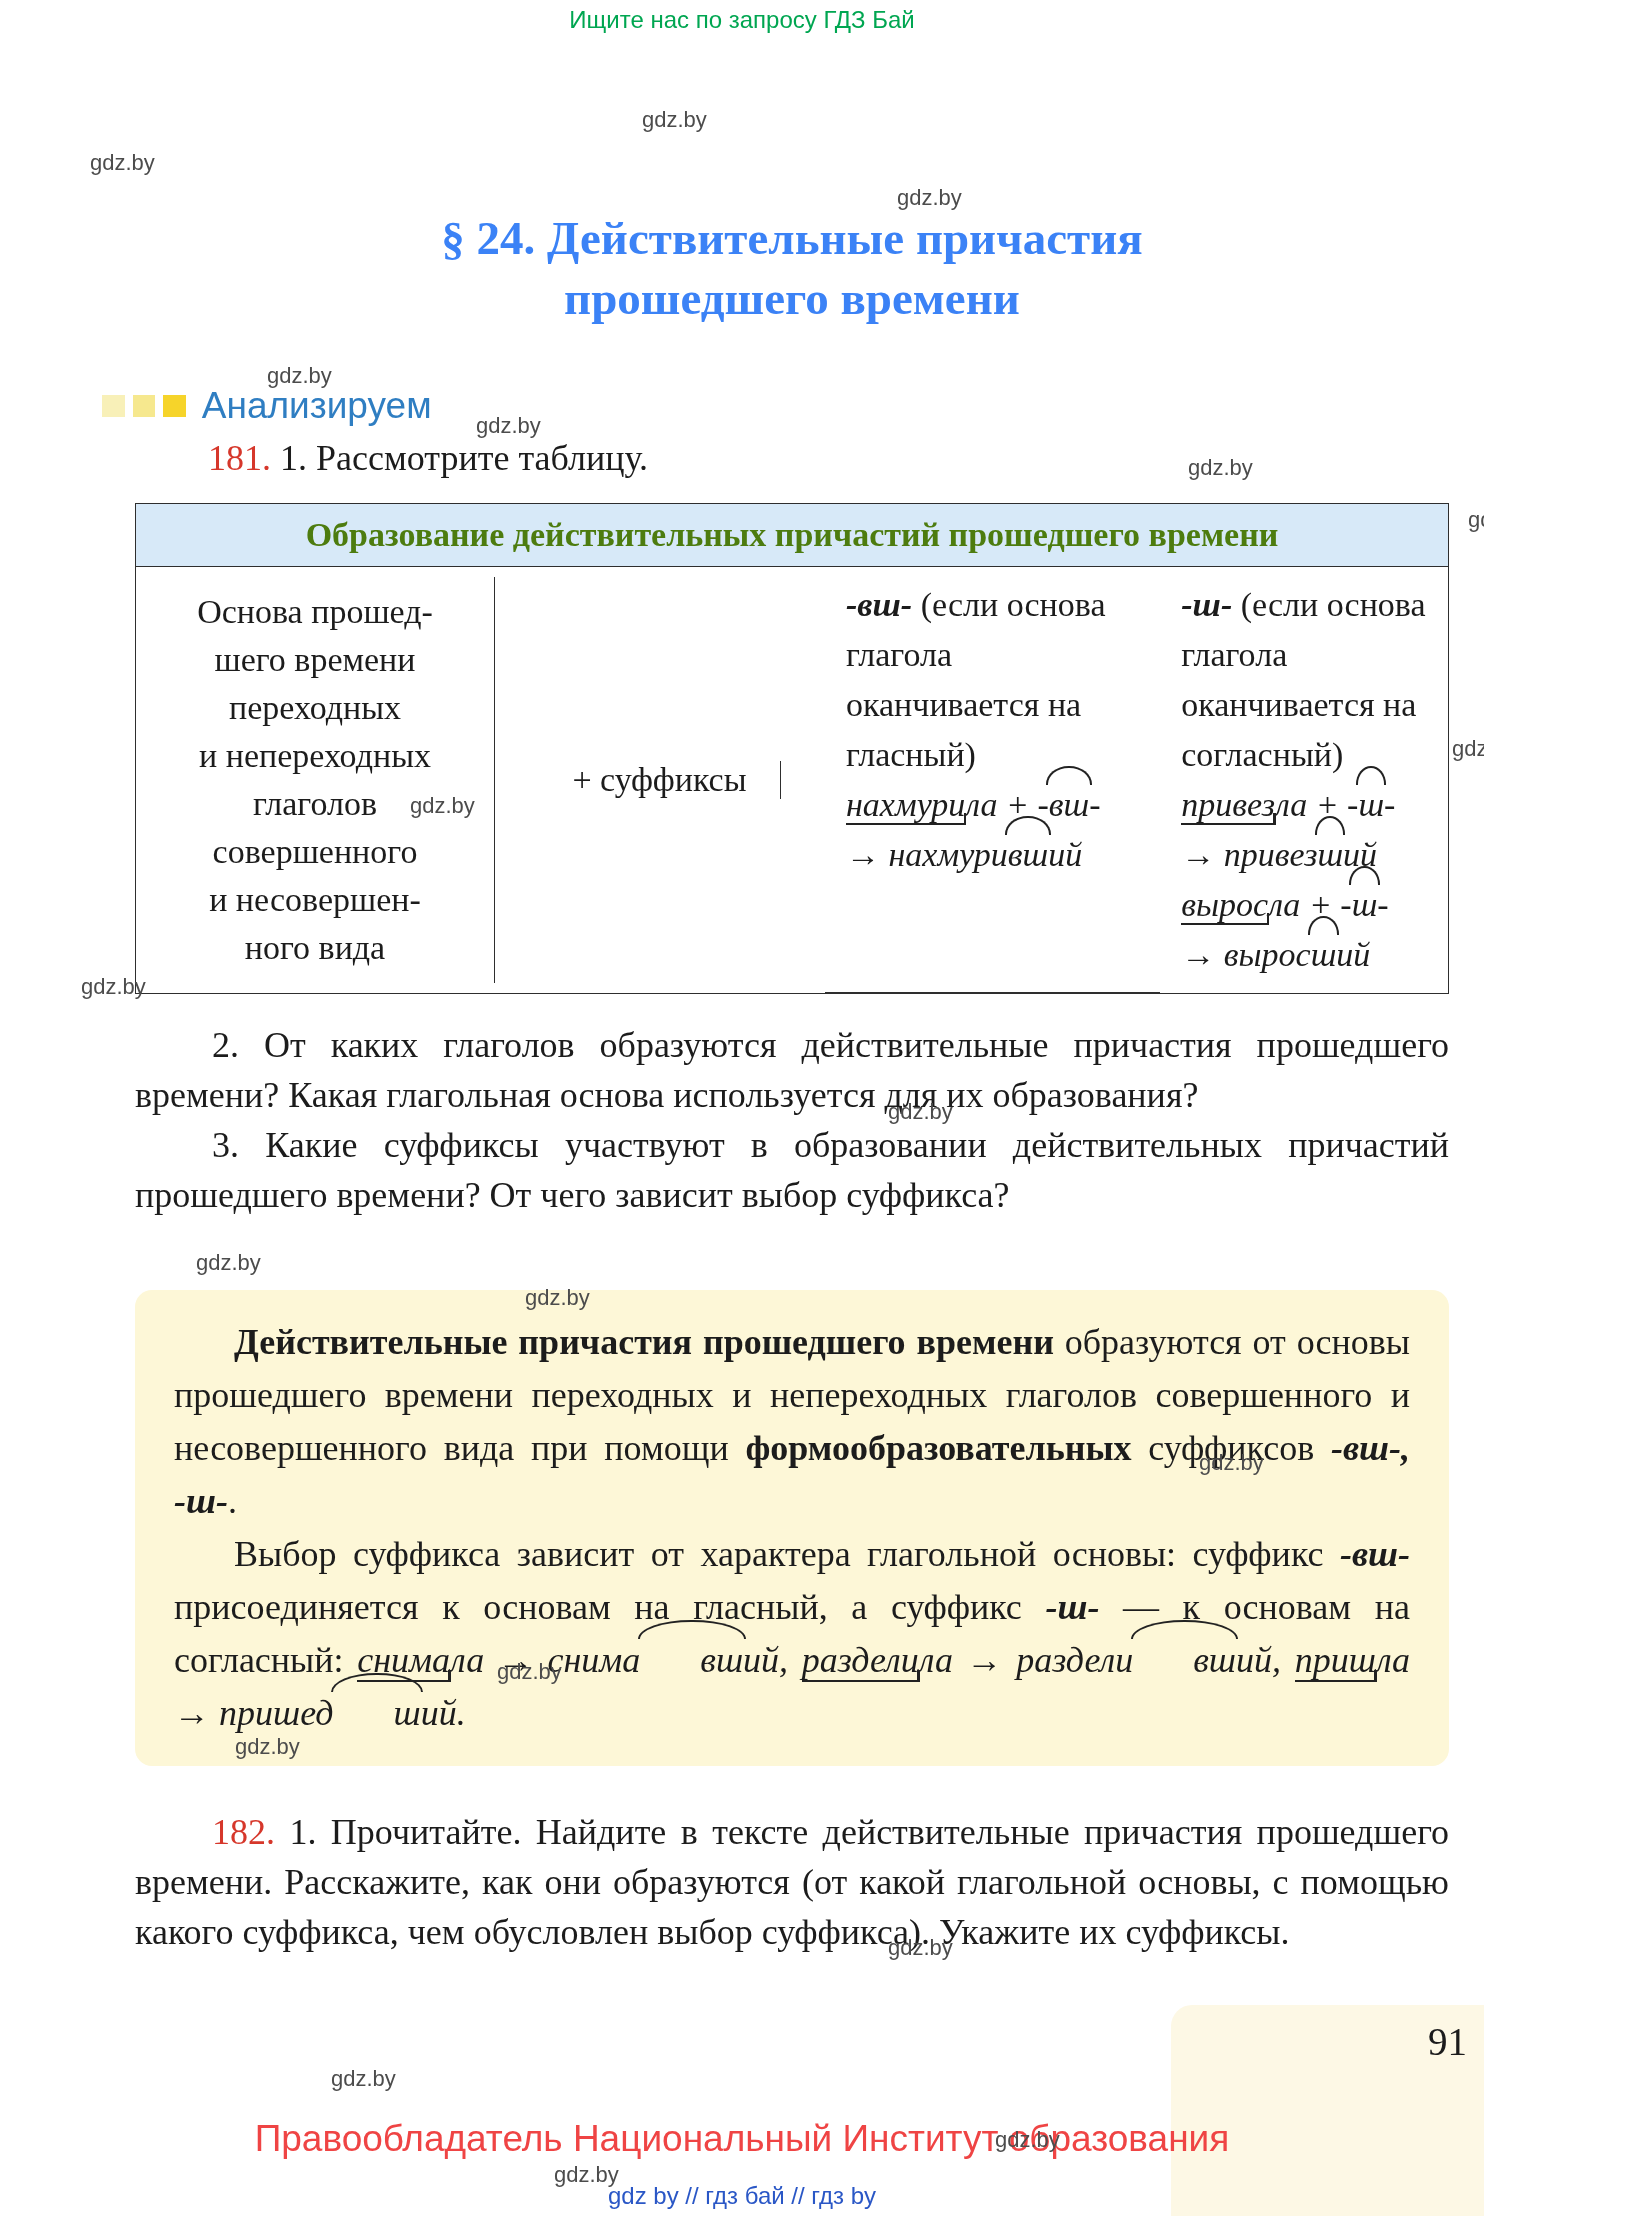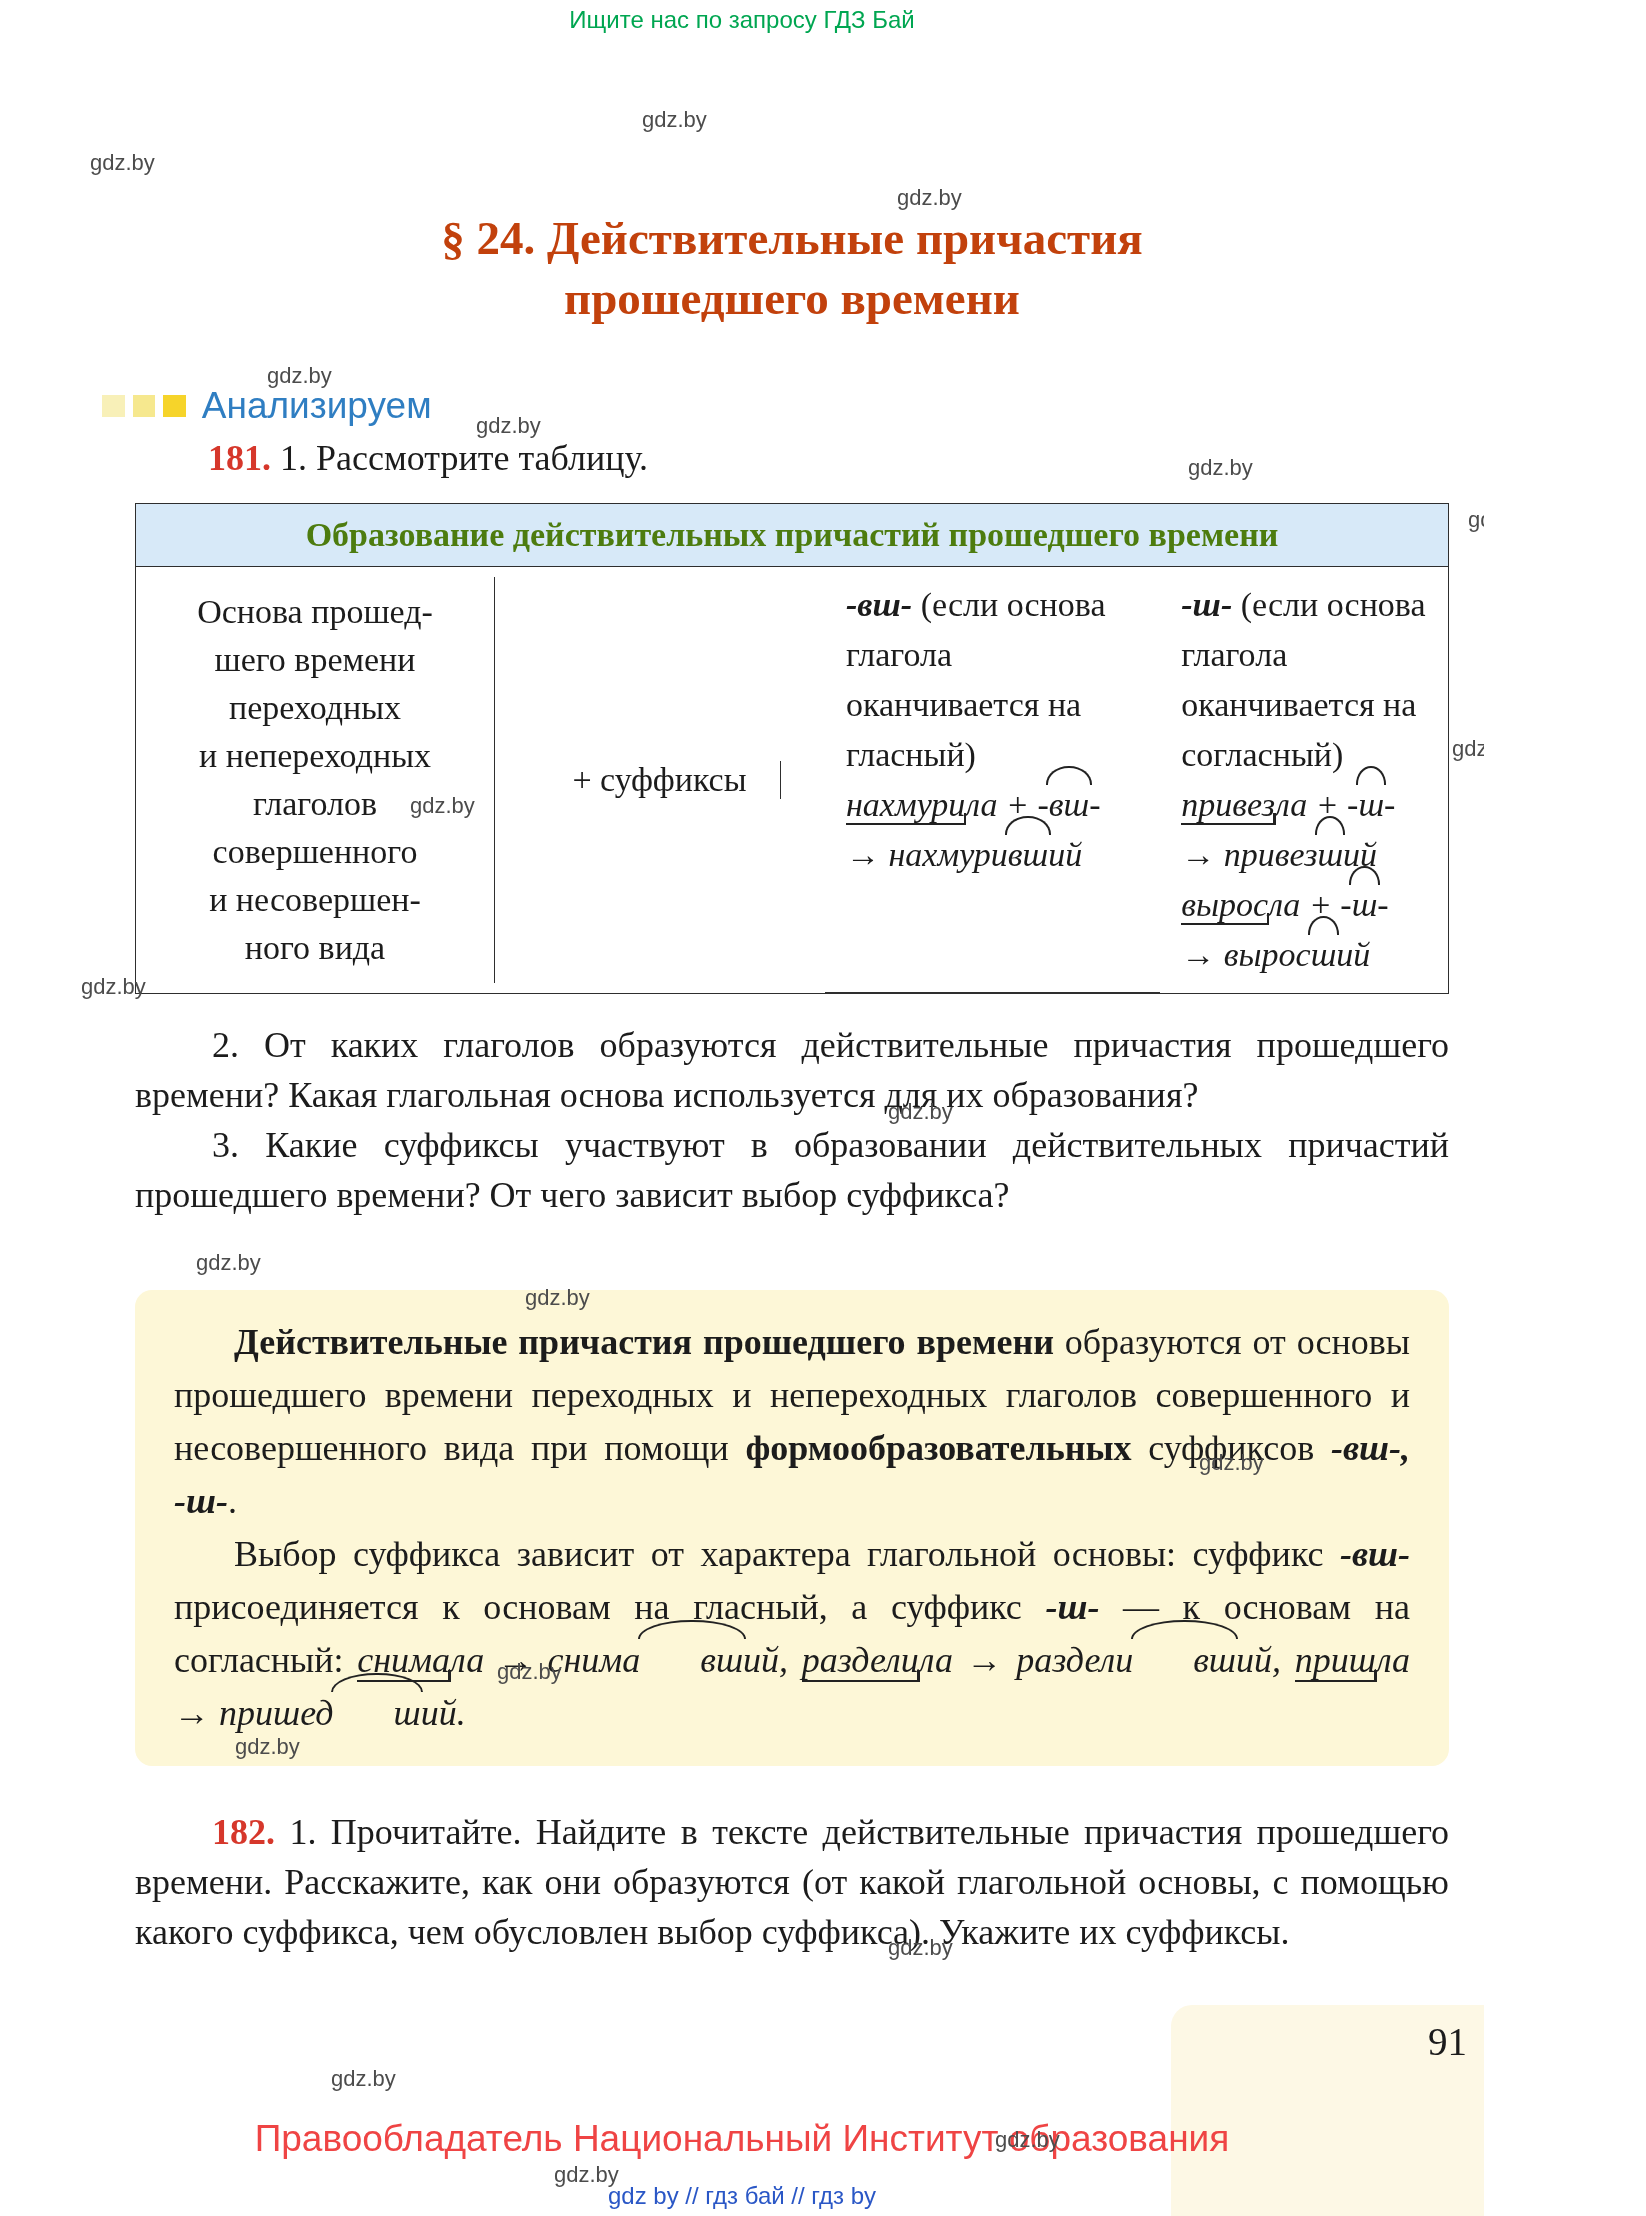--- a/index.html
+++ b/index.html
@@ -10,30 +10,30 @@
   .banner {
     position:absolute; top:6.4px; left:0; width:100%; text-align:center;
     font-family:"Liberation Sans", sans-serif; font-size:24px; color:#00a651;
   }
   .wm {
     position:absolute; font-family:"Liberation Sans", sans-serif;
     font-size:22px; color:#4c4c4c; z-index:30; white-space:nowrap;
   }
   .title {
     position:absolute; left:135px; width:1314px; top:208px; text-align:center;
-    color:#c2410c; font-weight:bold; font-size:47px; line-height:60px; z-index:2;
+    color:#3b82f6; font-weight:bold; font-size:47px; line-height:60px; z-index:2;
   }
   .section-row { position:absolute; left:102px; top:385px; display:flex; align-items:center; z-index:2; }
   .sq { width:22.6px; height:22.6px; margin-right:8px; }
   .sq1 { background:#f8f0b8; } .sq2 { background:#f6e88e; } .sq3 { background:#f6d42a; }
   .section-label {
     font-family:"Liberation Sans", sans-serif; font-size:37px; color:#2f7ec2; margin-left:8px;
   }
   .ex-heading { position:absolute; left:208px; top:437px; font-size:36px; z-index:2; }
-  .num { color:#d6372b; font-weight:bold; }
+  .num { color:#d6372b; font-weight:normal; }
 
   .tbl { position:absolute; left:135px; top:503px; width:1314px; box-sizing:border-box; border:1.6px solid #2e2e2e; z-index:2; background:#fff; }
   .tbl-header {
     background:#d7e9f8; font-weight:bold; text-align:center; font-size:34px;
     padding:12px 8px; border-bottom:1.6px solid #2e2e2e; color:#4d7c0f;
   }
   .tbl-body { display:flex; align-items:center;gap:44px; }
   .tbl-left {
     width:359px; box-sizing:border-box; border-right:1.6px solid #2e2e2e;
     display:flex; flex-direction:column; justify-content:center; align-items:center;

